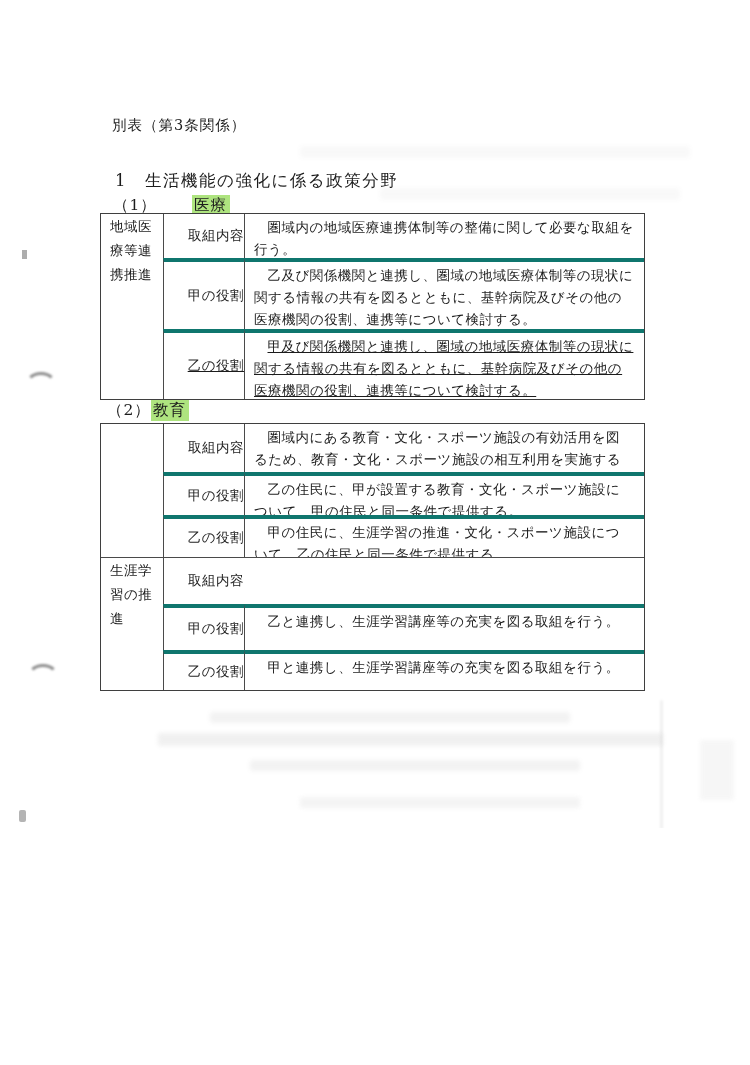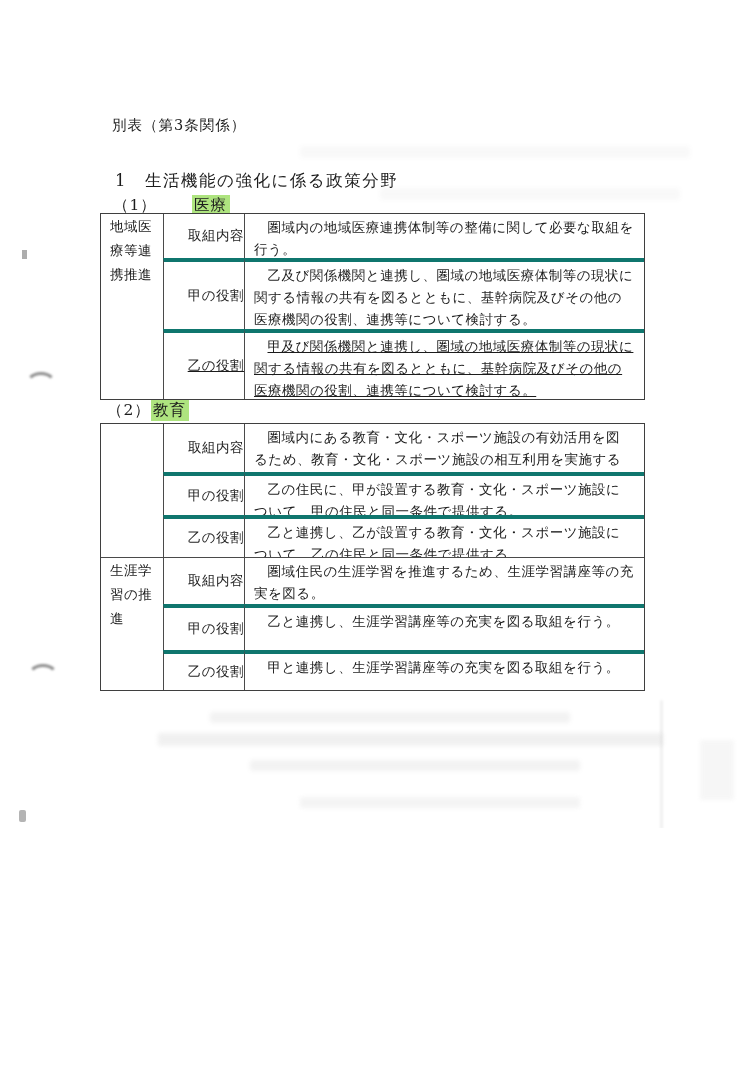--- a/index.html
+++ b/index.html
@@ -163,30 +163,29 @@
           <span>取組内容</span>
         </div>
       <div class="txt-cell row-a">圏域内にある教育・文化・スポーツ施設の有効活用を図るため、教育・文化・スポーツ施設の相互利用を実施する。</div>
       <div class="lbl-cell row-b r2">
           <span>甲の役割</span>
         </div>
       <div class="txt-cell row-b r2">乙の住民に、甲が設置する教育・文化・スポーツ施設について、甲の住民と同一条件で提供する。</div>
       <div class="lbl-cell row-c r2">
           <span>乙の役割</span>
         </div>
-      <div class="txt-cell row-c r2">乙と連携し、乙が設置する教育・文化・スポーツ施設について、乙の住民と同一条件で提供する。</div>
+      <div class="txt-cell row-c r2">甲の住民に、生涯学習の推進・文化・スポーツ施設について、乙の住民と同一条件で提供する。</div>
     </div>
     <div class="grp grp-b">
       <div class="cat-cell">
         <div class="cat-inner">生涯学習の推進</div>
       </div>
       <div class="lbl-cell row-a">
           <span>取組内容</span>
         </div>
-      <div class="txt-cell row-a">圏域住民の生涯学習を推進するため、生涯学習講座等の充実を図る。</div>
       <div class="lbl-cell row-b r2">
           <span>甲の役割</span>
         </div>
       <div class="txt-cell row-b r2">乙と連携し、生涯学習講座等の充実を図る取組を行う。</div>
       <div class="lbl-cell row-c r2">
           <span>乙の役割</span>
         </div>
       <div class="txt-cell row-c r2">甲と連携し、生涯学習講座等の充実を図る取組を行う。</div>
     </div>
   </div>

